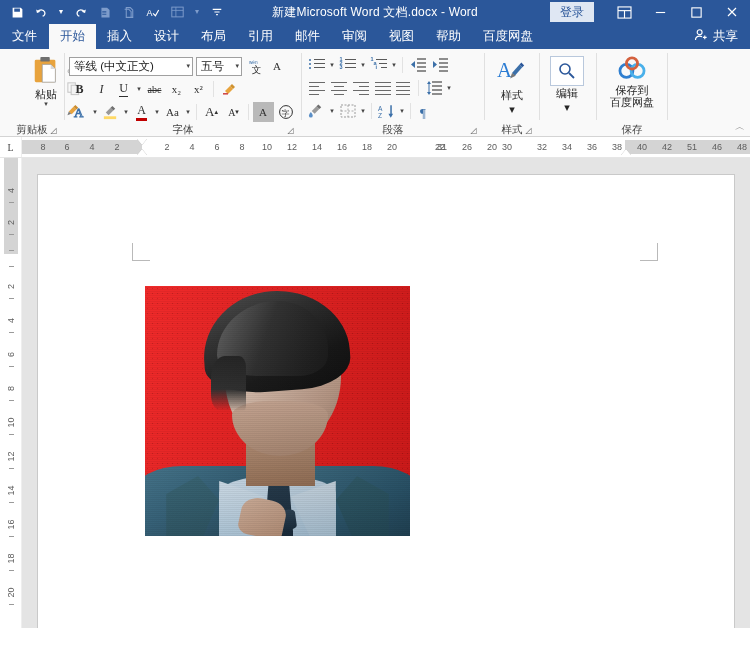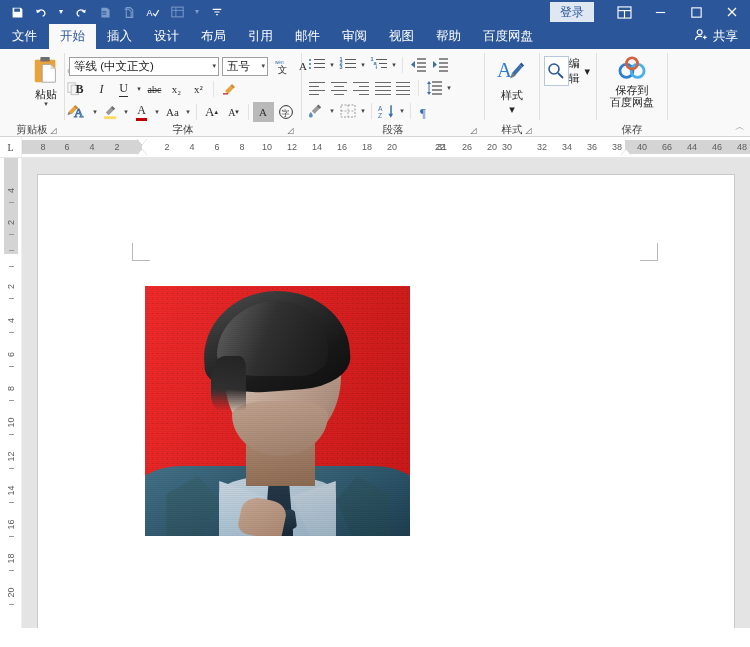--- a/index.html
+++ b/index.html
@@ -97,21 +97,21 @@
   .car2 { font-size:7px; color:#444; width:8px; text-align:center; }
 
   
   .fontrow { display:flex; align-items:center; gap:3px; padding-top:4px; }
   .combo {
     height:19px; border:1px solid #a0a0a0; background:#ffffff;
     display:flex; align-items:center; padding:0 2px 0 4px; font-size:11.5px; color:#1a1a1a;
   }
   .combo .v { flex:1; white-space:nowrap; overflow:hidden; }
   .combo .ar { font-size:7px; color:#444; padding-left:4px; }
-  .fontname { width:150px; }
+  .fontname { width:124px; }
   .fontsize { width:46px; }
 
   .fmtrow { display:flex; align-items:center; gap:1px; padding-top:3px; }
   .fbtn {
     width:21px; height:20px; display:flex; align-items:center; justify-content:center;
     font-size:12px; color:#2f2f2f;
   }
   .fbtn.ser { font-family:"Liberation Serif",serif; }
   .vsep { width:1px; height:16px; background:#e2e2e2; margin:0 3px; }
   .uline { border-bottom:1.5px solid #2f2f2f; }
@@ -136,21 +136,21 @@
   .align { position:relative; width:16px; height:13px; }
   .align i { position:absolute; height:1.5px; background:#6a6a6a; display:block; left:0; }
   .align i.a { top:0; } .align i.b { top:4px; } .align i.c { top:8px; } .align i.d { top:12px; }
 
   
   .stylesbtn {
     width:50px; display:flex; flex-direction:column; align-items:center;
     padding-top:4px; font-size:11px;
   }
   .editbtn {
-    width:46px; display:flex; flex-direction:row; align-items:center; padding-top:4px; font-size:11px;
+    width:46px; display:flex; flex-direction:column; align-items:center; padding-top:4px; font-size:11px;
   }
   .editico {
     width:34px; height:30px; border:1px solid #b9c8dc; background:#ffffff;
     display:flex; align-items:center; justify-content:center; color:#2b579a; font-size:16px;
   }
   .baidubtn {
     width:62px; display:flex; flex-direction:column; align-items:center;
     padding-top:4px; font-size:11px; line-height:12px; text-align:center;
   }
   .collapse {
@@ -350,20 +350,21 @@
         </svg>
     </div>
     <div class="qat-btn tiny dim">▾</div>
     <div class="qat-btn">
       <svg width="12" height="10" viewBox="0 0 14 10">
           <path stroke="#ffffff" stroke-width="1.4" d="M2 2h10M4 5h6M6 8h2"></path>
         </svg>
     </div>
   </div>
 
+  <div class="title-text">新建Microsoft Word 文档.docx  -  Word</div>
 
   <div class="win-right">
     <div class="signin">登录</div>
     <div class="win-ico">
       <svg width="15" height="13" viewBox="0 0 16 14">
           <rect x="1" y="1" width="14" height="12" fill="none" stroke="#ffffff" stroke-width="1.2"></rect>
           <path stroke="#ffffff" stroke-width="1.2" d="M1 5h14"></path>
           <path stroke="#ffffff" stroke-width="1.2" d="M8 5v8"></path>
         </svg>
     </div>
@@ -776,22 +777,22 @@
     <div class="rnum" style="left:420px">31</div>
     <div class="rnum" style="left:445px">26</div>
     <div class="rnum" style="left:470px">20</div>
     <div class="rnum" style="left:485px">30</div>
     <div class="rnum" style="left:520px">32</div>
     <div class="rnum" style="left:545px">34</div>
     <div class="rnum" style="left:570px">36</div>
     <div class="rnum" style="left:595px">38</div>
 
     <div class="rnum" style="left:620px">40</div>
-    <div class="rnum" style="left:645px">66</div>
-    <div class="rnum" style="left:670px">44</div>
+    <div class="rnum" style="left:645px">42</div>
+    <div class="rnum" style="left:670px">51</div>
     <div class="rnum" style="left:695px">46</div>
     <div class="rnum" style="left:720px">48</div>
 
     <div class="indent-top" style="left:120px"></div>
     <div class="indent-bot" style="left:120px"></div>
     <div class="indent-right" style="left:604px"></div>
   </div>
 </div>
 
 <div class="stage">

